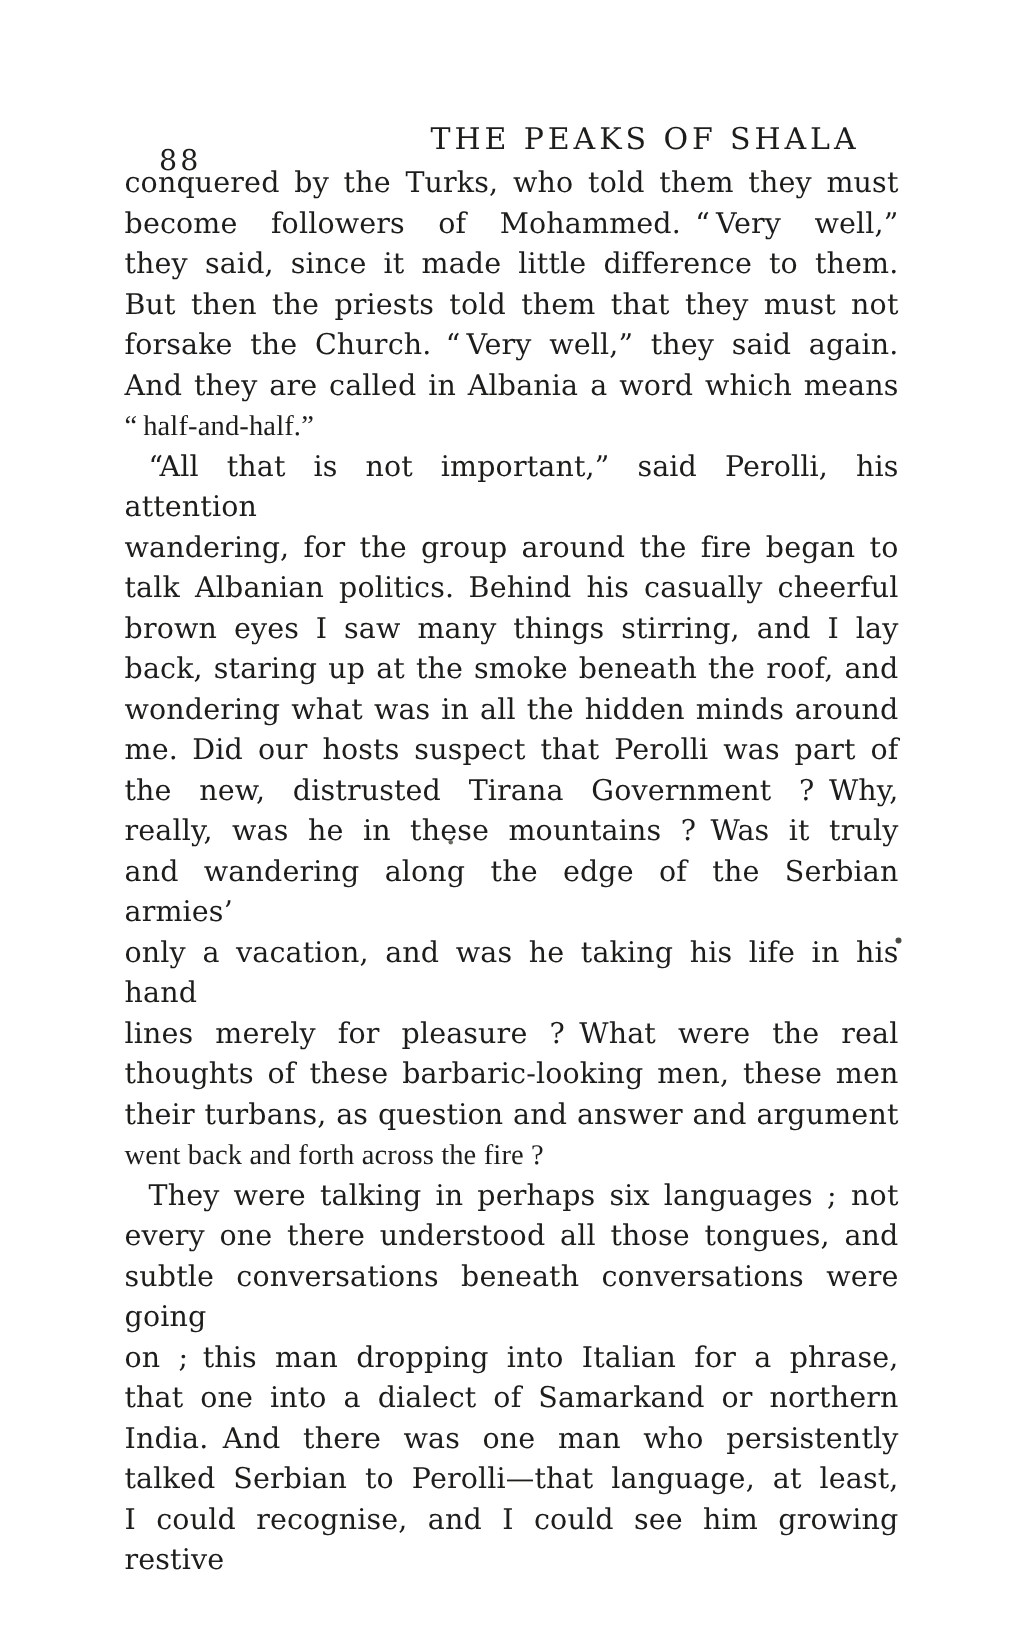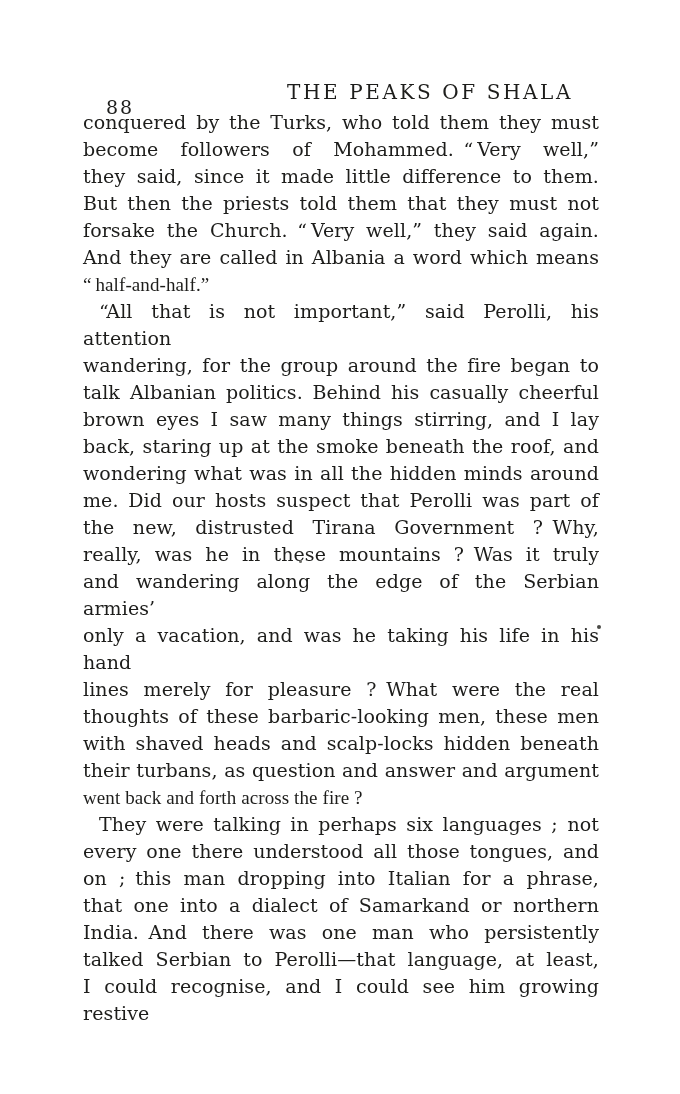--- a/index.html
+++ b/index.html
@@ -90,28 +90,28 @@
       <span class="line">brown eyes I saw many things stirring, and I lay</span>
       <span class="line">back, staring up at the smoke beneath the roof, and</span>
       <span class="line">wondering what was in all the hidden minds around</span>
       <span class="line">me. Did our hosts suspect that Perolli was part of</span>
       <span class="line">the new, distrusted Tirana Government ? Why,</span>
       <span class="line">really, was he in these mountains ? Was it truly</span>
       <span class="line">and wandering along the edge of the Serbian armies’</span>
       <span class="line">only a vacation, and was he taking his life in his hand</span>
       <span class="line">lines merely for pleasure ? What were the real</span>
       <span class="line">thoughts of these barbaric-looking men, these men</span>
-      <span class="line">with shaved heads and scalp-locks hidden beneath</span>
       <span class="line">their turbans, as question and answer and argument</span>
       <span class="line para-end">went back and forth across the fire ?</span>
     </p>
 
     <p class="para">
       <span class="line indent">They were talking in perhaps six languages ; not</span>
       <span class="line">every one there understood all those tongues, and</span>
+      <span class="line">subtle conversations beneath conversations were going</span>
       <span class="line">on ; this man dropping into Italian for a phrase,</span>
       <span class="line">that one into a dialect of Samarkand or northern</span>
       <span class="line">India. And there was one man who persistently</span>
       <span class="line">talked Serbian to Perolli—that language, at least,</span>
       <span class="line">I could recognise, and I could see him growing restive</span>
     </p>
 
   </main>
 
   <span class="ink-speck speck-1"></span>

